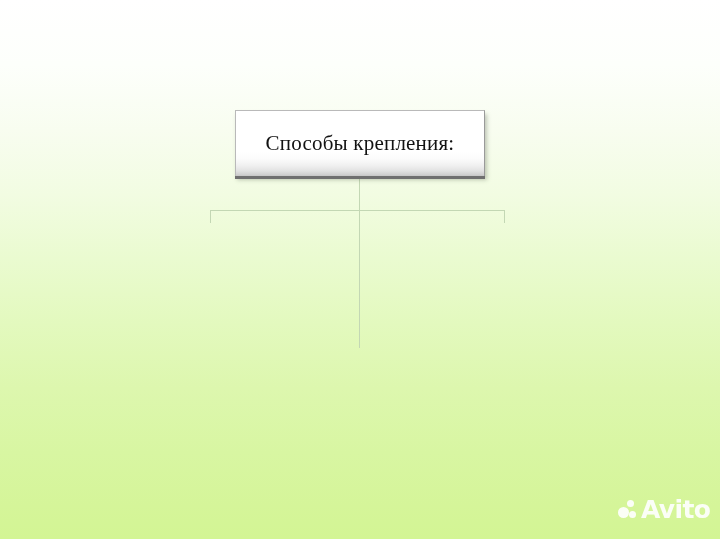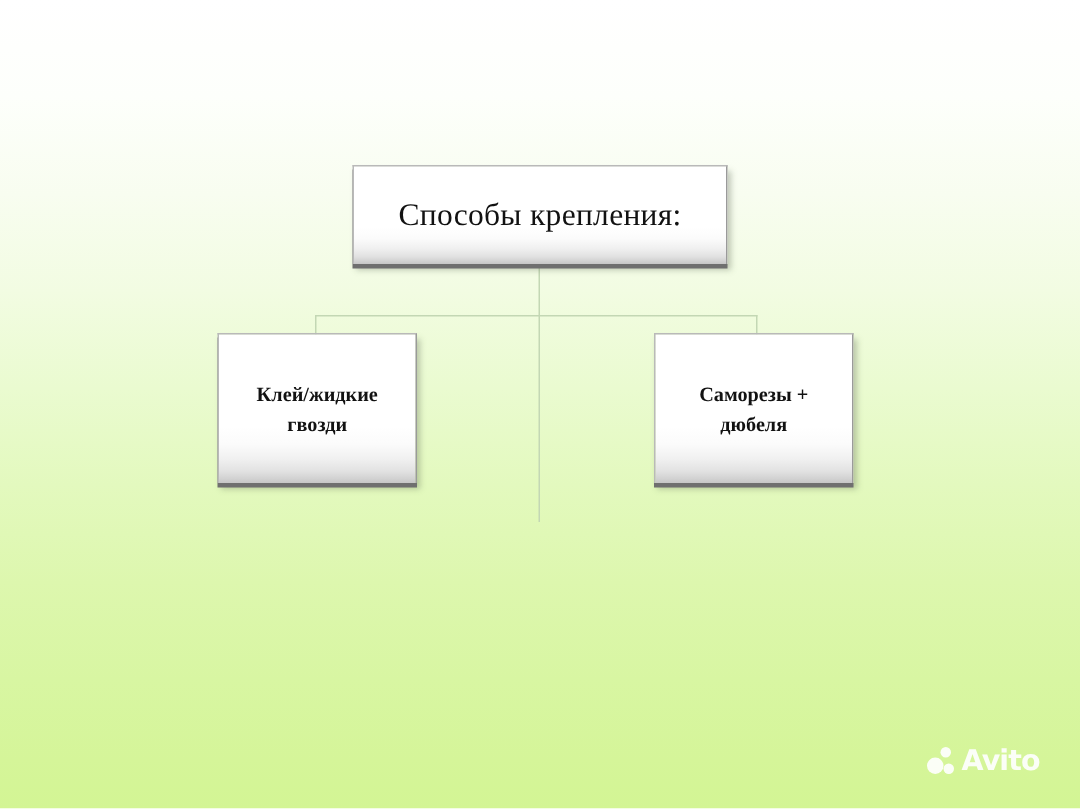--- a/index.html
+++ b/index.html
@@ -130,48 +130,42 @@
     position: absolute;
     display: block;
     border-radius: 50%;
     background: #ffffff;
   }
   #watermark .dots i.d1 { width: 11px; height: 11px; left: 0;   top: 8px;  }
   #watermark .dots i.d2 { width: 7px;  height: 7px;  left: 9px; top: 1px;  }
   #watermark .dots i.d3 { width: 7px;  height: 7px;  left: 11px;top: 12px; }
   #watermark .wordmark {
     font-family: "DejaVu Sans", "Liberation Sans", sans-serif;
-    font-size: 19px;
+    font-size: 25px;
     font-weight: 700;
     color: #ffffff;
     line-height: 1;
     letter-spacing: -0.6px;
   }
 </style>
 </head>
 <body>
 
 <div id="slide">
 
   <div class="conn conn-v" id="stem-root-down"></div>
   <div class="conn conn-h" id="bus-horizontal"></div>
   <div class="conn conn-v" id="stub-left-down"></div>
   <div class="conn conn-v" id="stub-right-down"></div>
 
   <div class="node" id="node-root">
     <span class="node-label">Способы крепления:</span>
   </div>
 
-  <div class="node child" id="node-glue">
-    <span class="node-label">Клей/жидкие гвозди</span>
-  </div>
 
-  <div class="node child" id="node-screws">
-    <span class="node-label">Саморезы + дюбеля</span>
-  </div>
 
 
   <div id="watermark">
     <span class="dots">
       <i class="d1"></i>
         <i class="d2"></i>
         <i class="d3"></i>
     </span>
     <span class="wordmark">Avito</span>
   </div>

